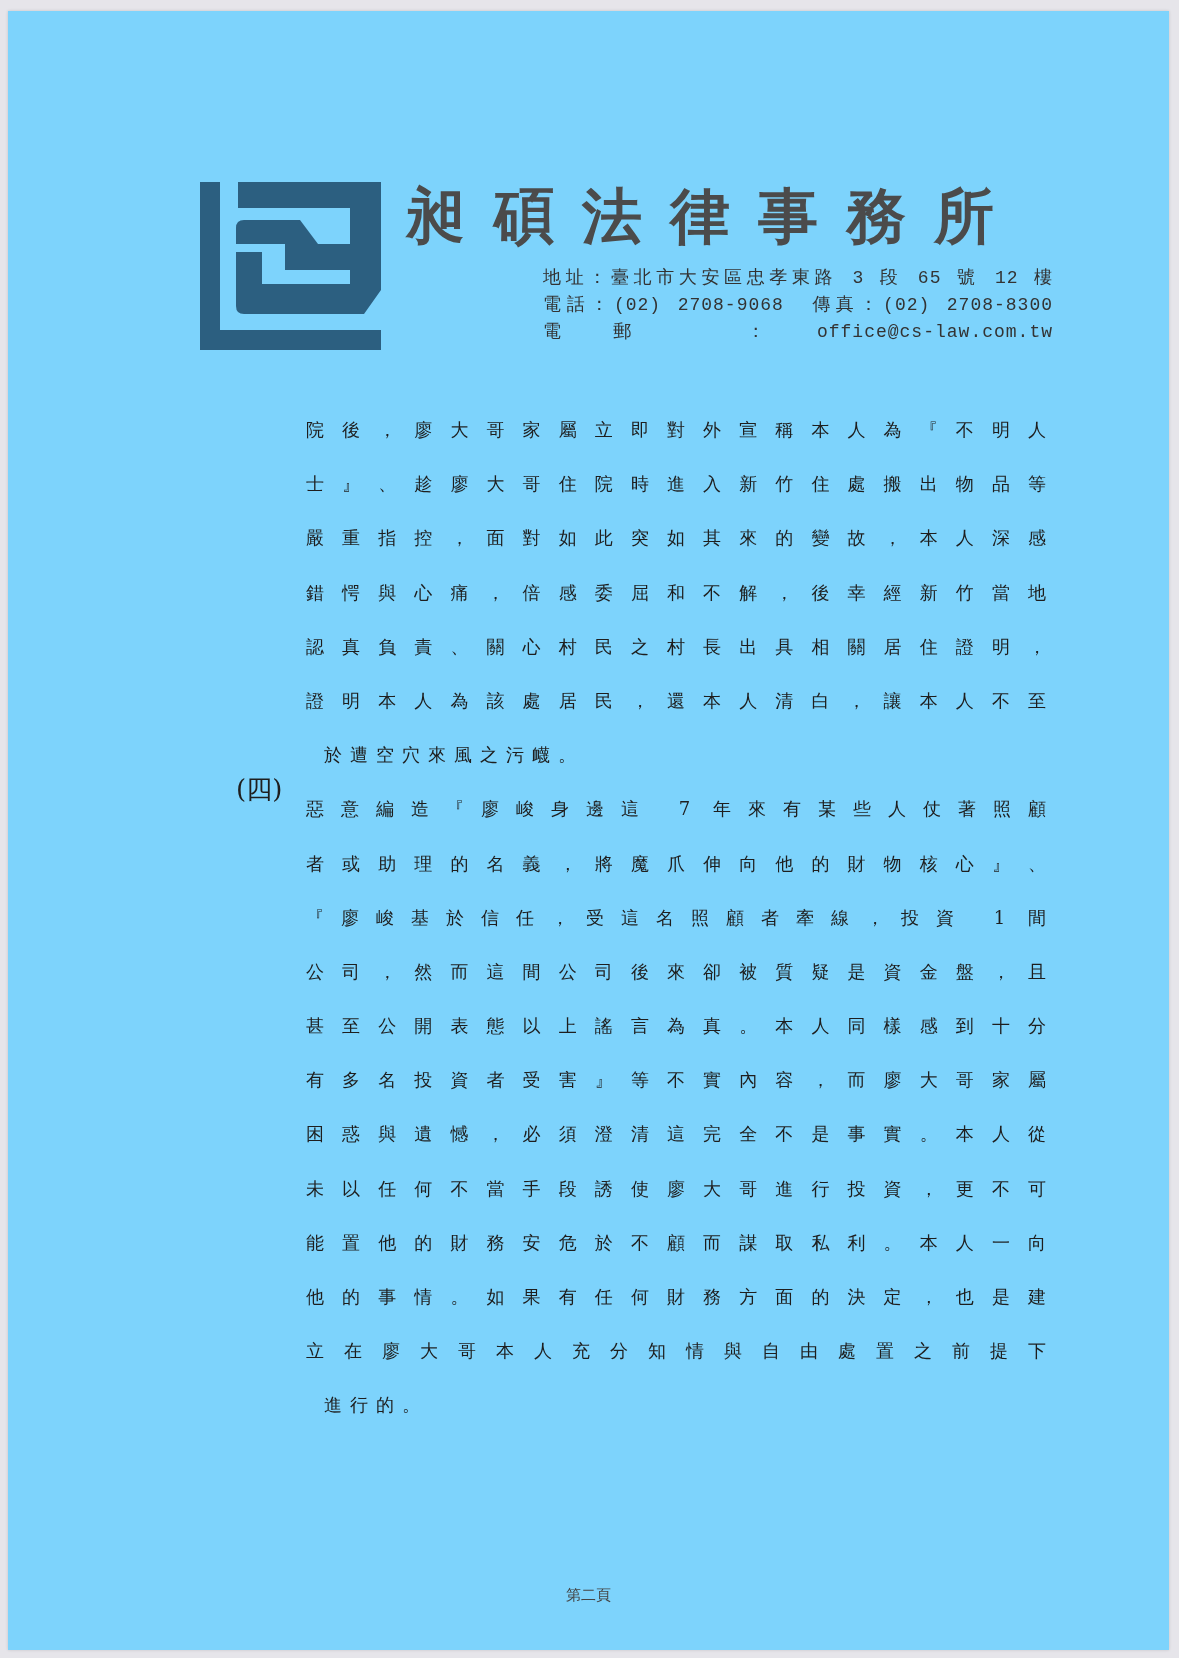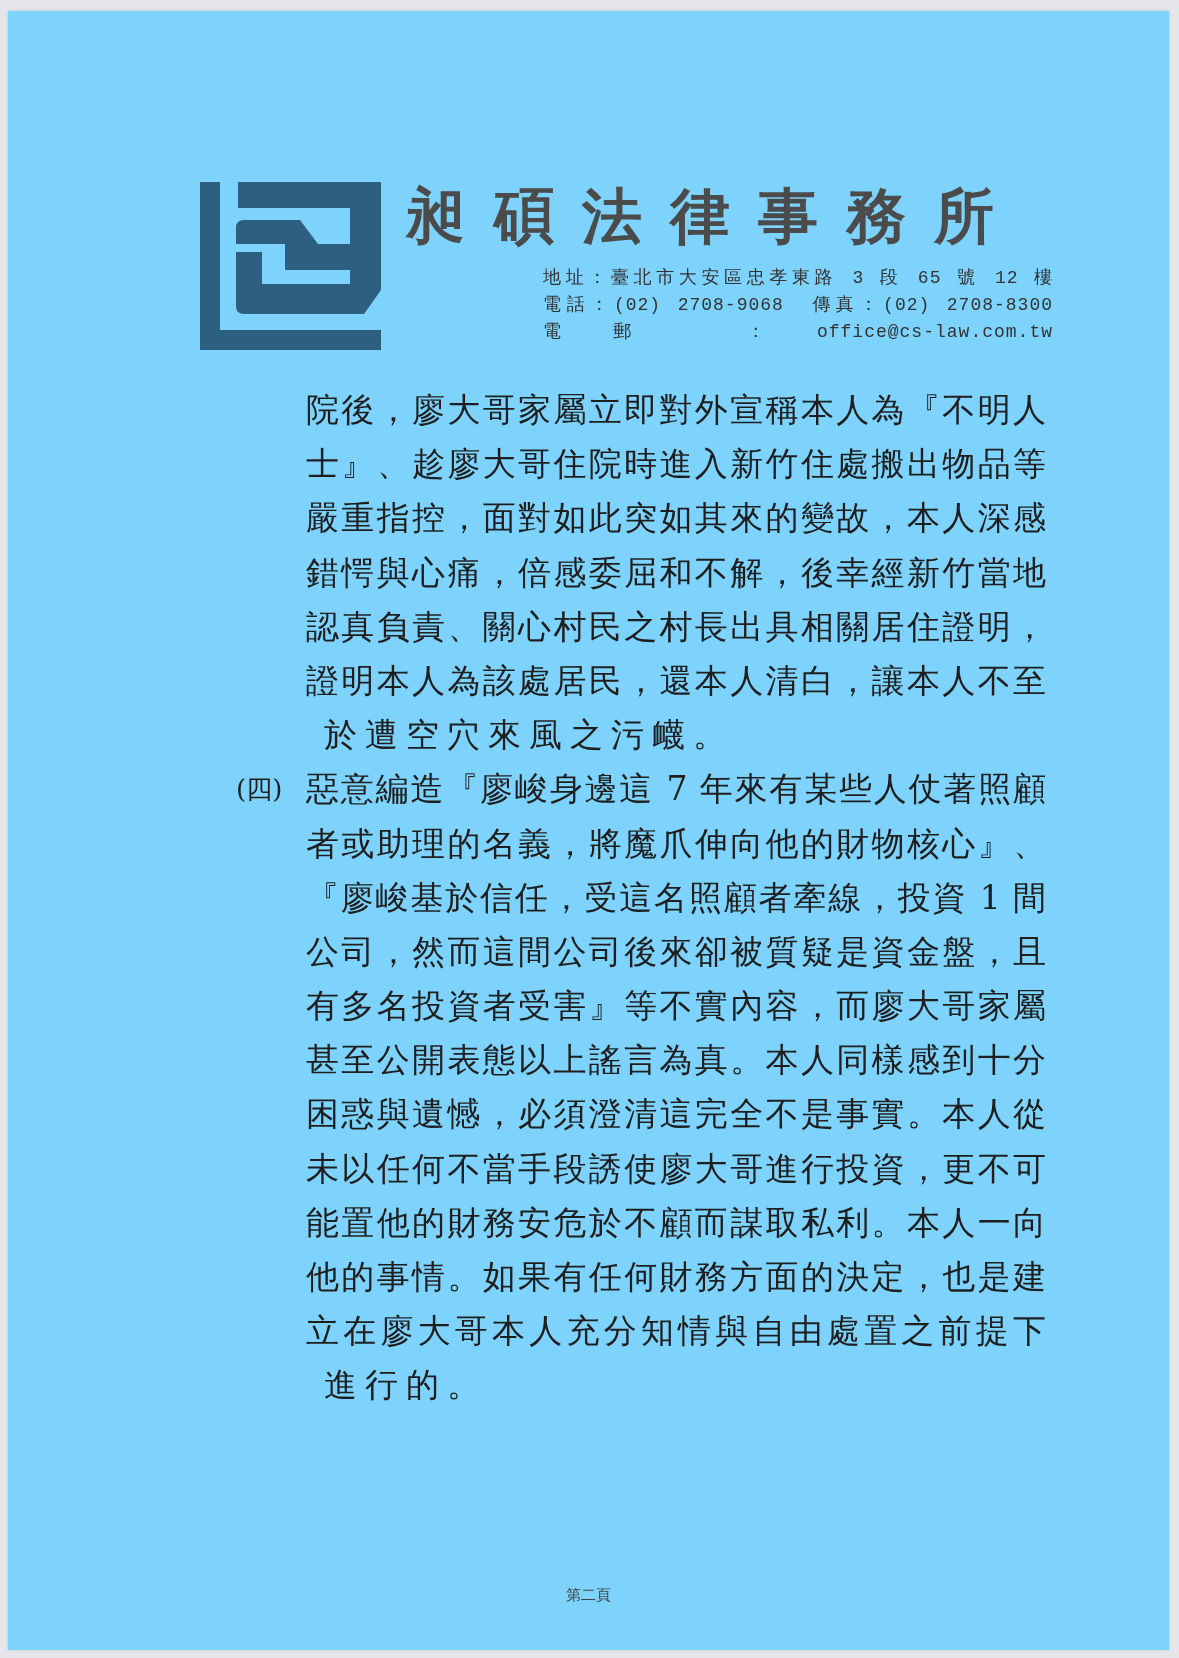--- a/index.html
+++ b/index.html
@@ -27,23 +27,23 @@
     font-family: "DejaVu Sans", sans-serif;
   }
   .contact {
     position: absolute; left: 535px; top: 254px;
     width: 510px;
     font-family: "Liberation Mono", "DejaVu Sans Mono", monospace;
     font-size: 18px; color: #333;
   }
   .contact .row { height: 27px; line-height: 27px; white-space: nowrap; text-align: justify; text-align-last: justify; letter-spacing: 1px; }
   .body-text {
-    position: absolute; left: 298px; top: 372px;
+    position: absolute; left: 298px; top: 392px;
     width: 740px;
-    font-size: 33px; color: #1e1e1e;
+    font-size: 18px; color: #1e1e1e;
     line-height: 54.2px;
   }
   .line {
     height: 54.2px; white-space: nowrap;
     text-align: justify; text-align-last: justify;
   }
   .line.last { text-align-last: left; letter-spacing: 8px; margin-left: 18px; }
   .marker {
     position: absolute; left: 228px; font-size: 26px; color: #1e1e1e;
     line-height: 54.2px; white-space: nowrap;
@@ -91,22 +91,22 @@
       <div class="line">錯愕與心痛，倍感委屈和不解，後幸經新竹當地</div>
       <div class="line">認真負責、關心村民之村長出具相關居住證明，</div>
       <div class="line">證明本人為該處居民，還本人清白，讓本人不至</div>
       <div class="line last">於遭空穴來風之污衊。</div>
     </div>
     <div>
       <div class="line">惡意編造『廖峻身邊這 7 年來有某些人仗著照顧</div>
       <div class="line">者或助理的名義，將魔爪伸向他的財物核心』、</div>
       <div class="line">『廖峻基於信任，受這名照顧者牽線，投資 1 間</div>
       <div class="line">公司，然而這間公司後來卻被質疑是資金盤，且</div>
+      <div class="line">甚至公開表態以上謠言為真。本人同樣感到十分</div>
       <div class="line">有多名投資者受害』等不實內容，而廖大哥家屬</div>
-      <div class="line">甚至公開表態以上謠言為真。本人同樣感到十分</div>
       <div class="line">困惑與遺憾，必須澄清這完全不是事實。本人從</div>
       <div class="line">未以任何不當手段誘使廖大哥進行投資，更不可</div>
       <div class="line">能置他的財務安危於不顧而謀取私利。本人一向</div>
       <div class="line">他的事情。如果有任何財務方面的決定，也是建</div>
       <div class="line">立在廖大哥本人充分知情與自由處置之前提下</div>
       <div class="line last">進行的。</div>
     </div>
   </div>
 
   <div class="marker" style="top: 751px;">(四)</div>

